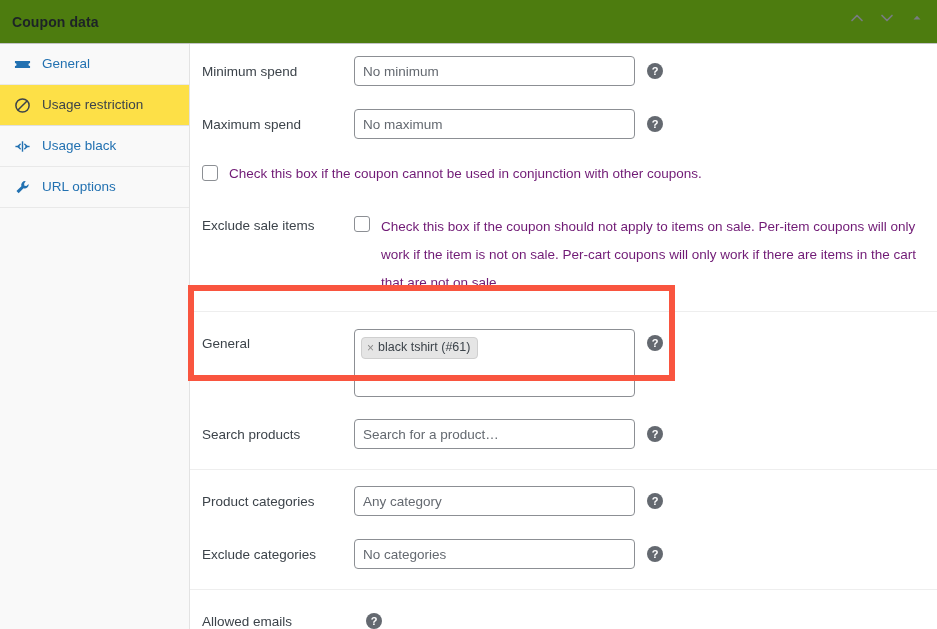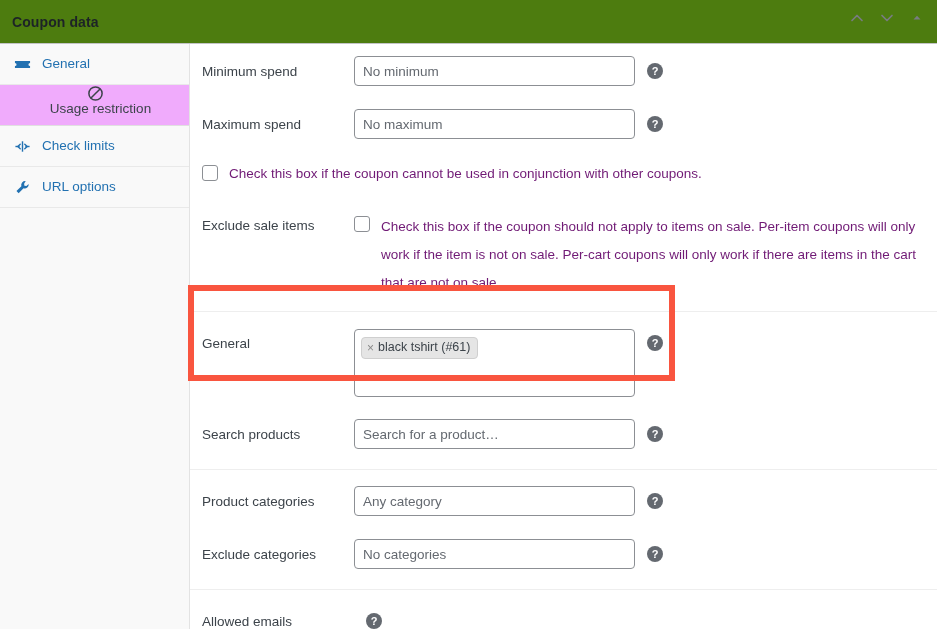--- a/index.html
+++ b/index.html
@@ -75,24 +75,23 @@
     display: flex;
     align-items: center;
     height: 41px;
     padding-left: 12px;
     border-bottom: 1px solid #e9e9e9;
     cursor: pointer;
     font-size: 13.5px;
     color: #2271b1;
   }
   .tab-item.active {
-    background: #f0abfc;
+    background: #fde047;
     color: #3c434a;
     border-bottom: 1px solid #e0e0e0;
-    flex-direction: column;
   }
   .tab-icon {
     width: 20px;
     min-width: 20px;
     display: flex;
     align-items: center;
     justify-content: center;
     margin-right: 10px;
   }
   .tab-icon svg { display: block; }
@@ -278,21 +277,21 @@
       <li class="tab-item">
         <span class="tab-icon">
           <svg width="17" height="17" viewBox="0 0 18 18">
             <line x1="9" y1="3.5" x2="9" y2="14.5" stroke="#2271b1" stroke-width="1.5"></line>
             <line x1="1.5" y1="9" x2="6" y2="9" stroke="#2271b1" stroke-width="1.5"></line>
             <path d="M6.6 6.6 L4 9 L6.6 11.4" fill="none" stroke="#2271b1" stroke-width="1.5" stroke-linecap="round" stroke-linejoin="round"></path>
             <line x1="16.5" y1="9" x2="12" y2="9" stroke="#2271b1" stroke-width="1.5"></line>
             <path d="M11.4 6.6 L14 9 L11.4 11.4" fill="none" stroke="#2271b1" stroke-width="1.5" stroke-linecap="round" stroke-linejoin="round"></path>
           </svg>
         </span>
-        <span class="tab-label">Check limits</span>
+        <span class="tab-label">Usage black</span>
       </li>
 
       <li class="tab-item">
         <span class="tab-icon">
           <svg width="17" height="17" viewBox="0 0 18 18">
             <path d="M12.4 2.2a4.2 4.2 0 0 0-4.6 5.4L2.6 12.8l2.3 2.3 5.2-5.2a4.2 4.2 0 0 0 5.4-4.6L13.1 7.4 11 7.1l-0.3-2.1 1.7-2.8z" fill="#2271b1"></path>
           </svg>
         </span>
         <span class="tab-label">URL options</span>
       </li>

